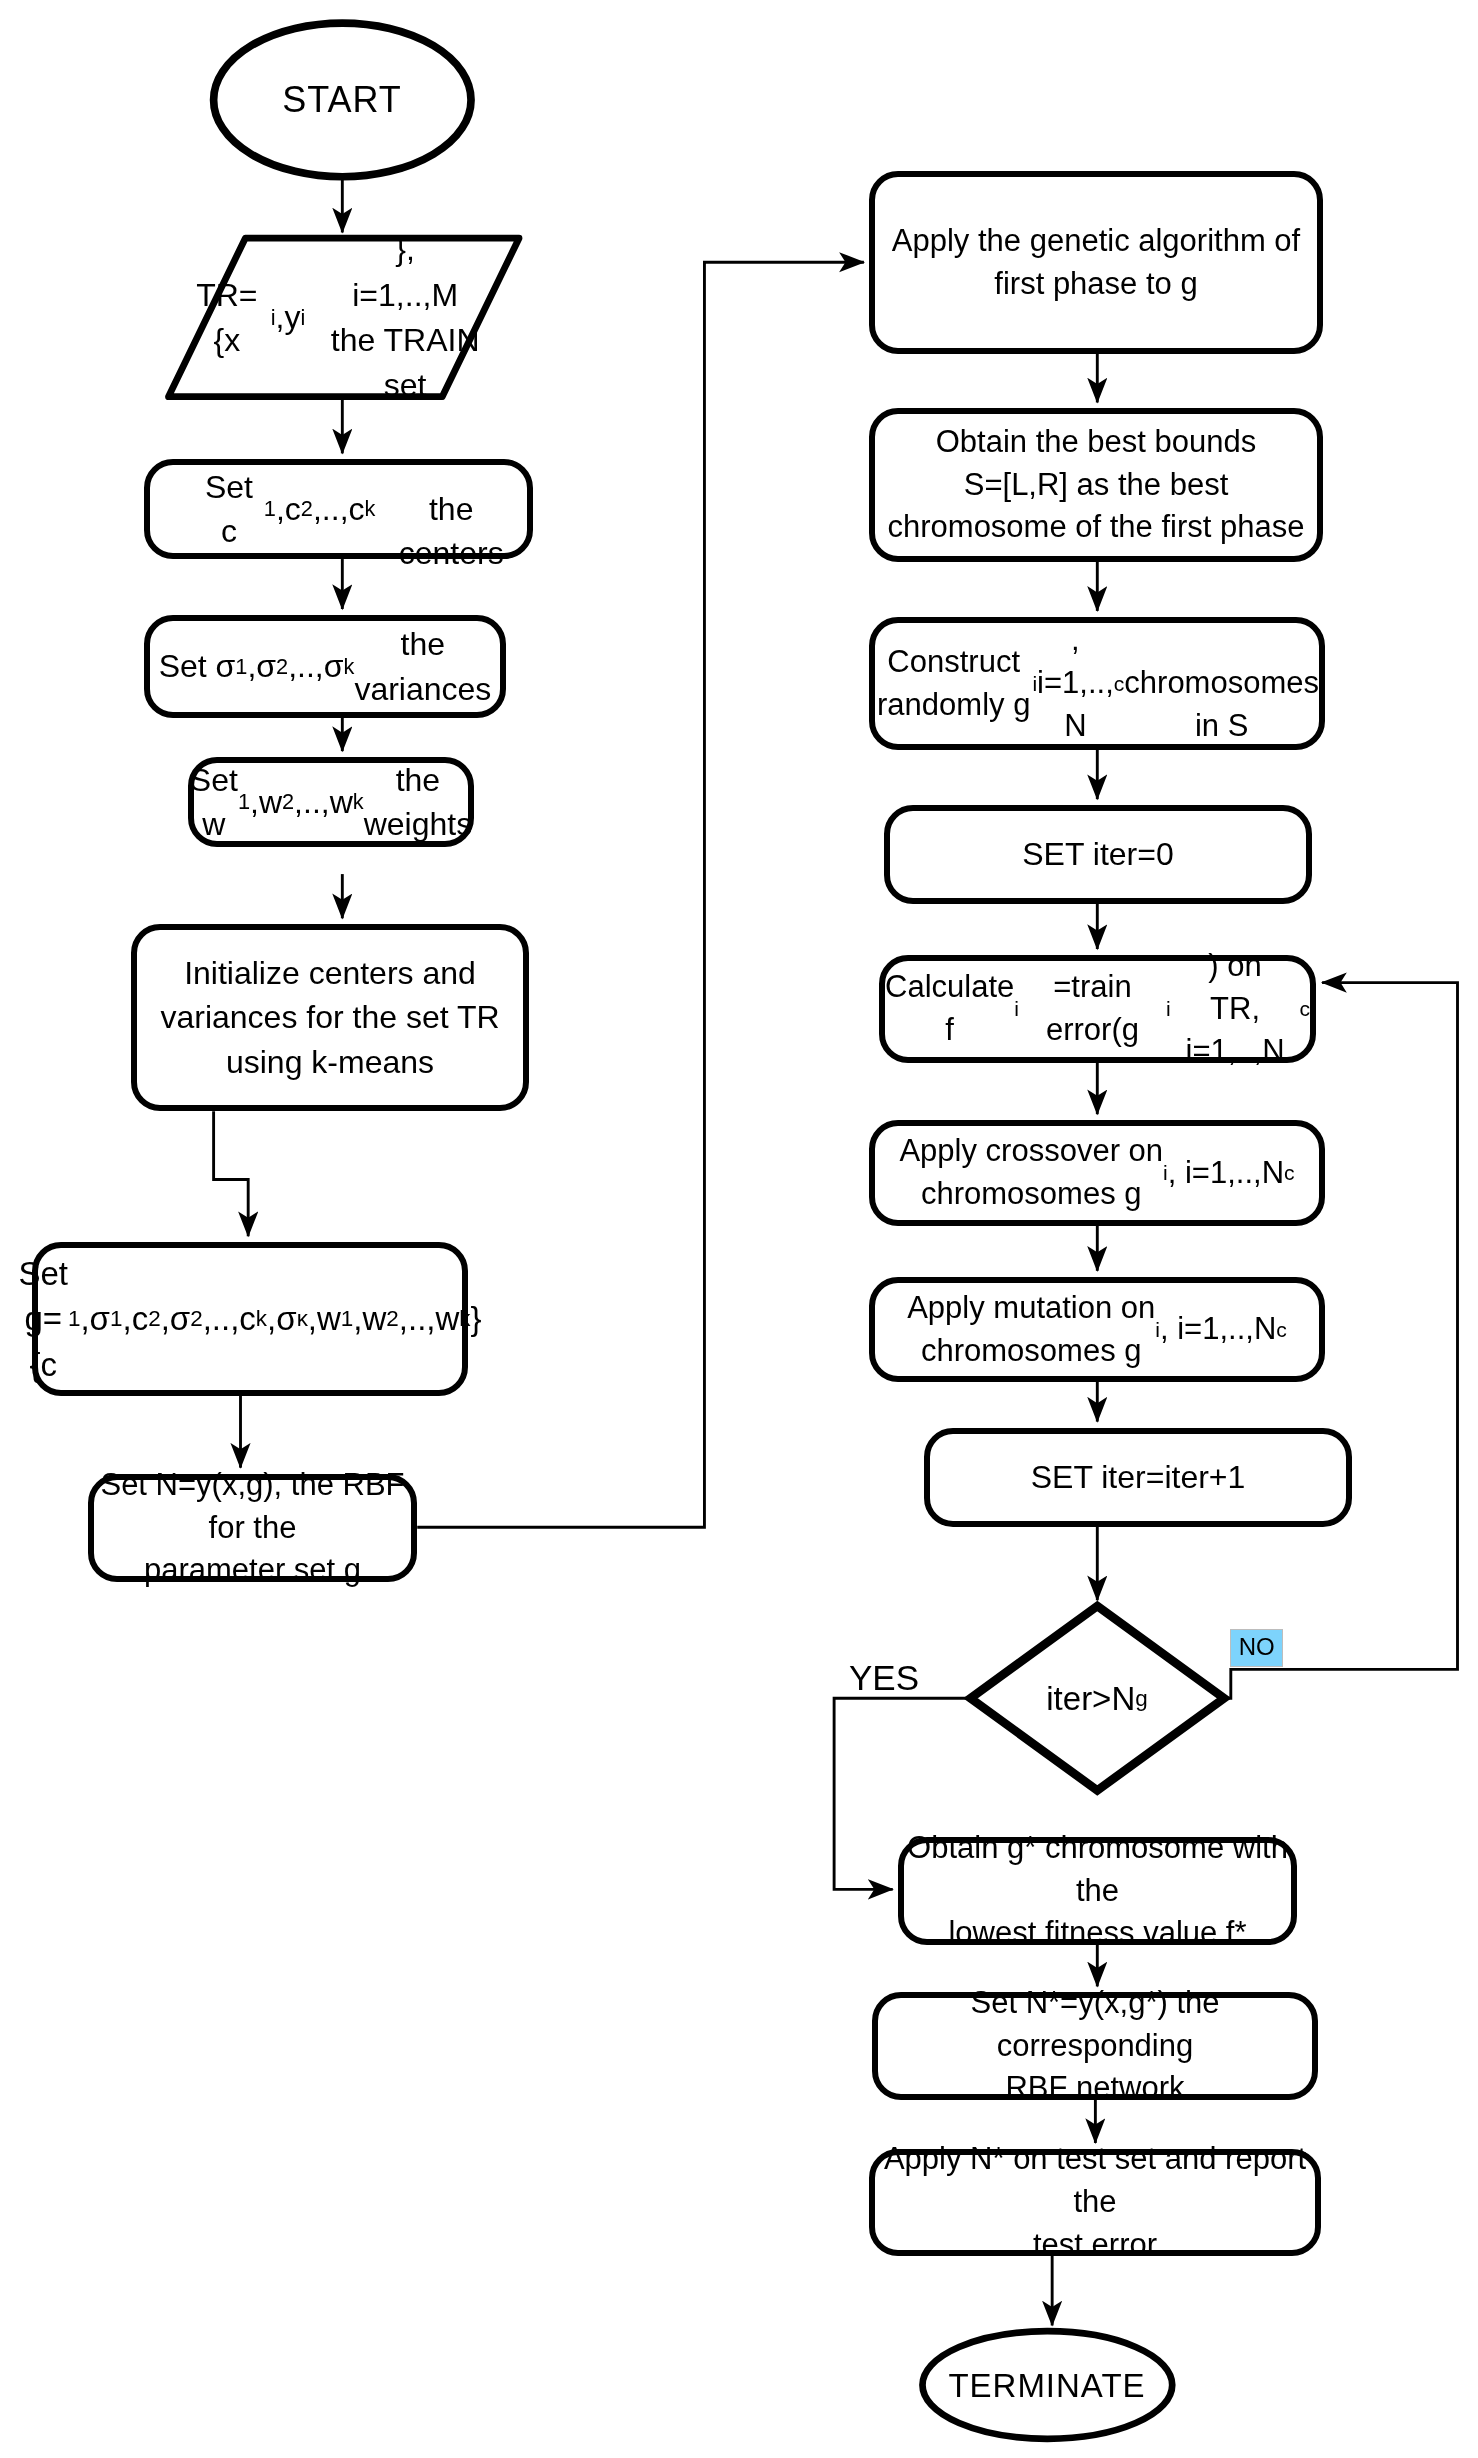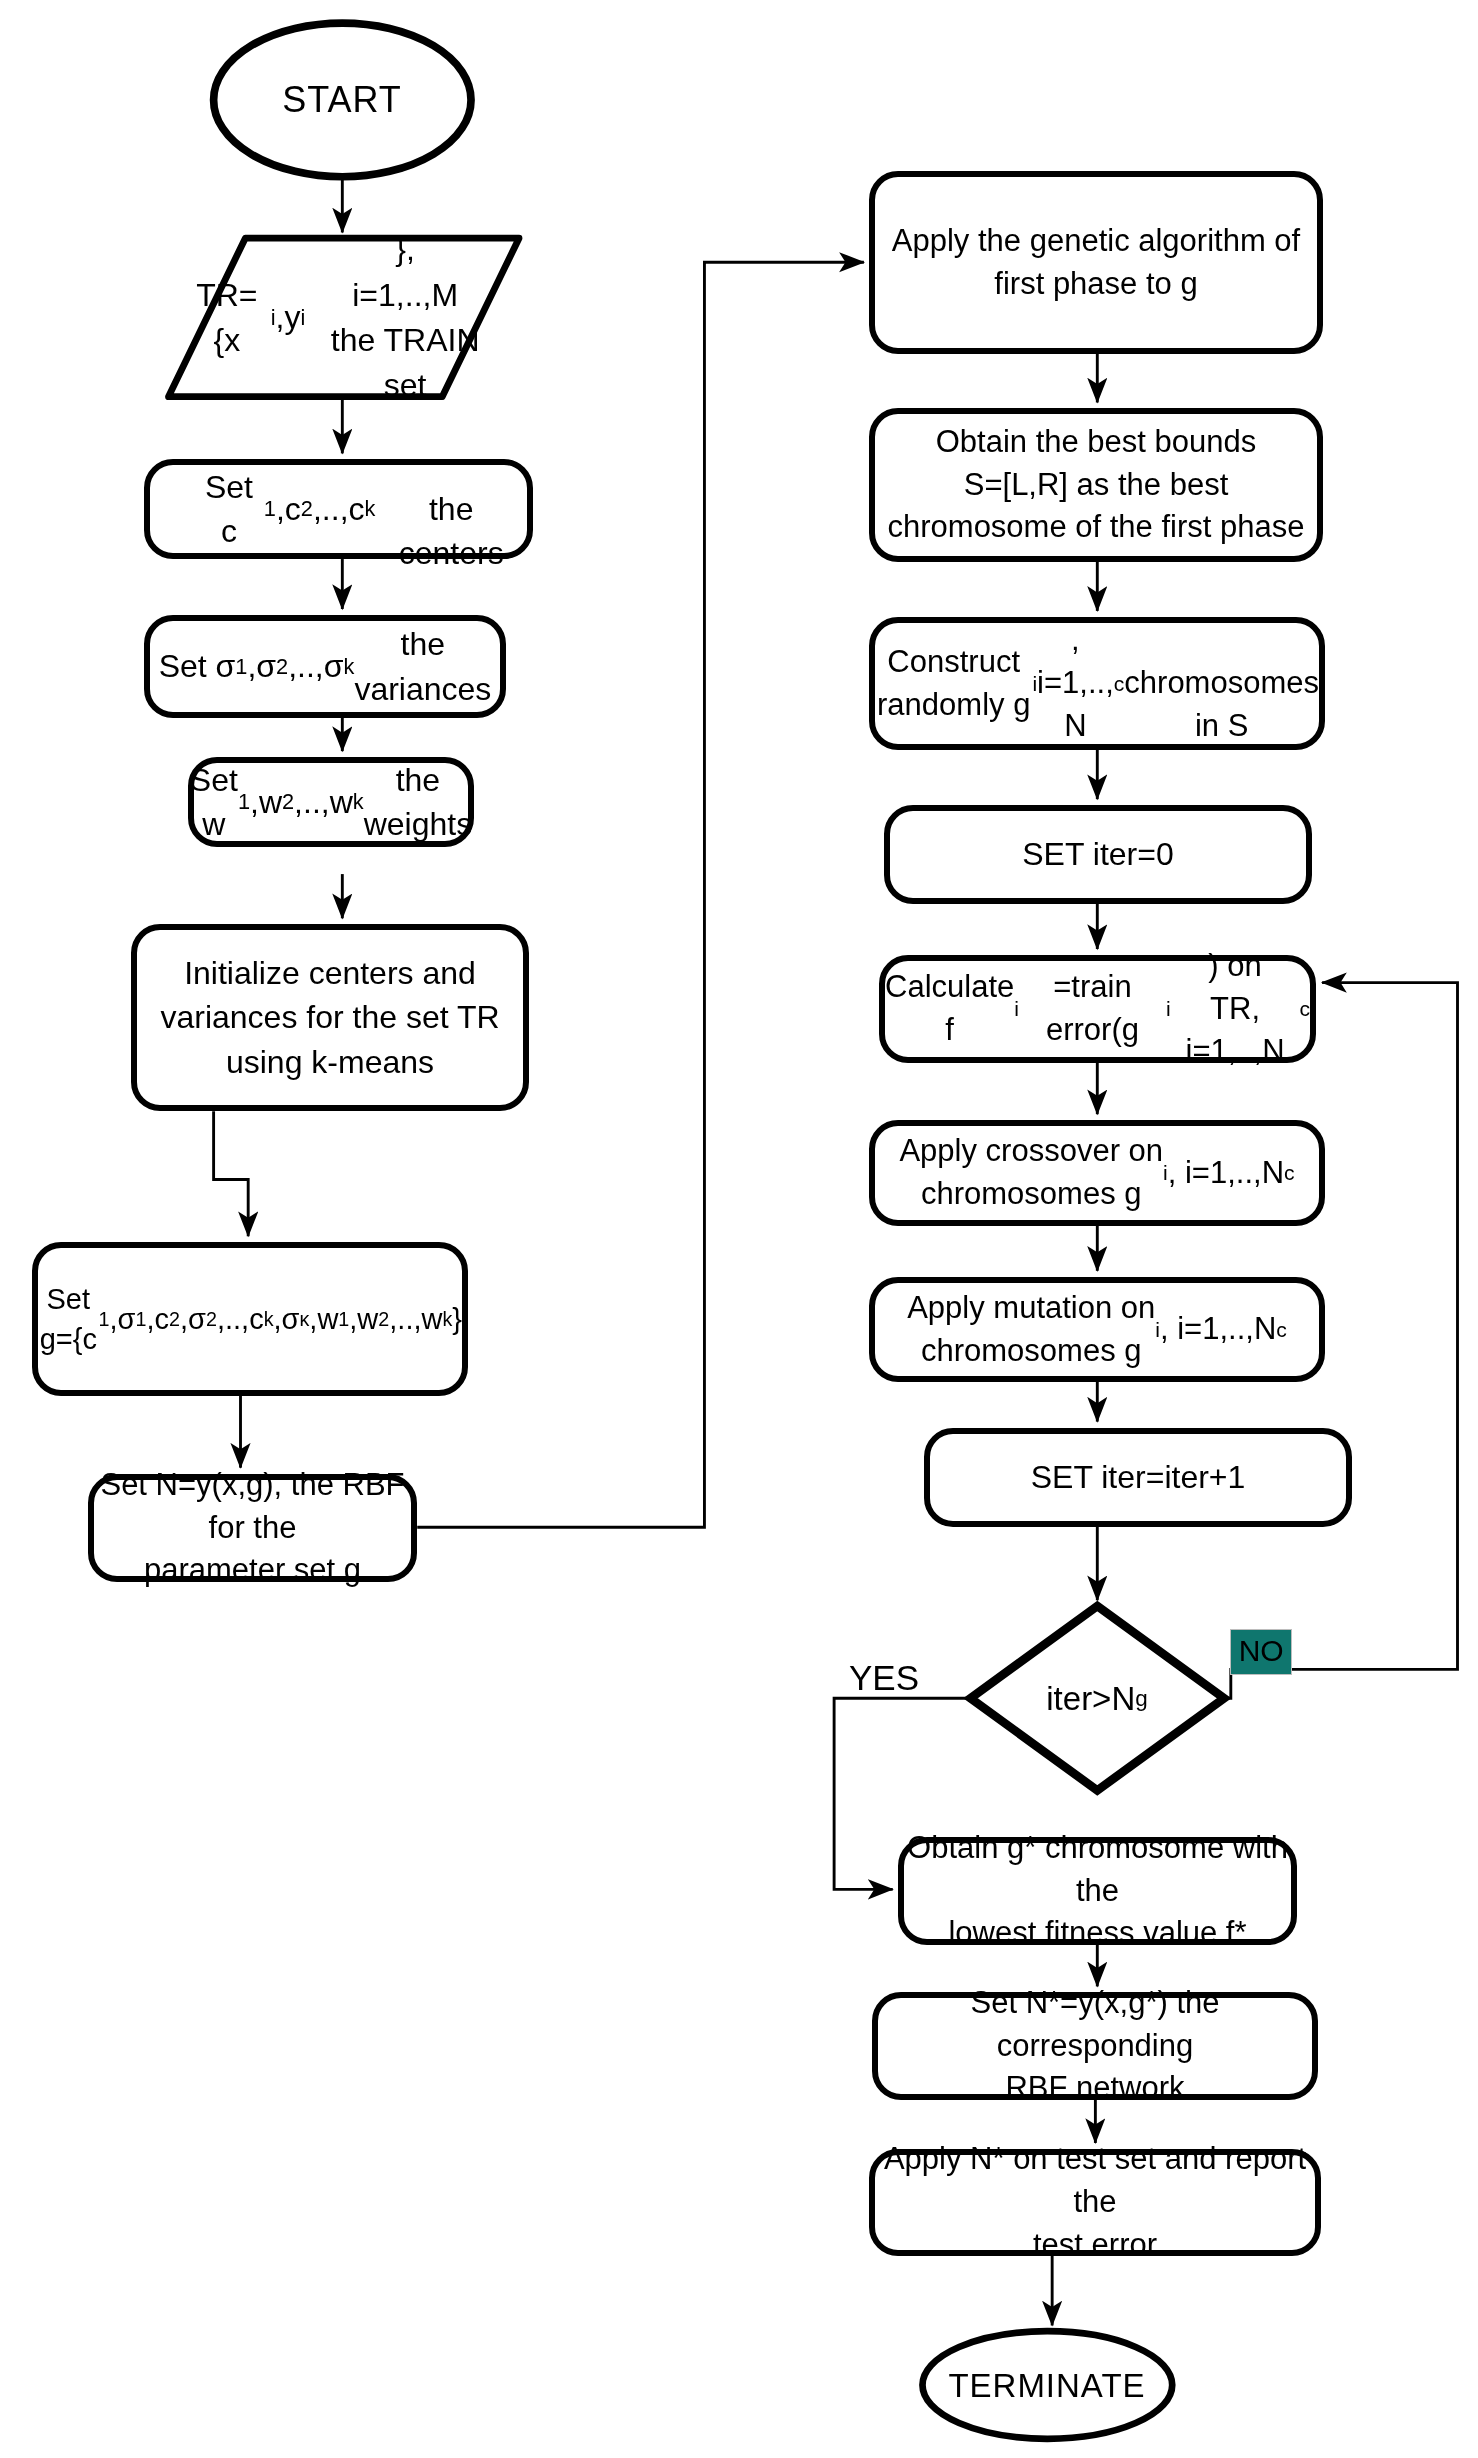--- a/index.html
+++ b/index.html
@@ -8,29 +8,29 @@
     font-family:"Liberation Sans",sans-serif;color:#000;overflow:hidden;
   }
   .layer{position:absolute;left:0;top:0;}
   .pbox{
     position:absolute;box-sizing:border-box;background:#fff;
     border:6.7px solid #000;border-radius:29px;
     display:flex;align-items:center;justify-content:center;
     text-align:center;font-size:31px;line-height:1.38;
   }
   .fs33{font-size:32px;}
-  .fs30{font-size:29px;}
+  .fs30{font-size:33px;}
   .txt{
     position:absolute;display:flex;align-items:center;justify-content:center;
     text-align:center;font-size:32px;line-height:1.42;background:transparent;
   }
   .terminator-label{font-size:36px;letter-spacing:1px;}
   .edge-label{font-size:35px;}
   .no-badge{
-    font-size:30px;border:1.9px solid #bdbdbd;background:#0f766e;
+    font-size:24px;border:1.9px solid #bdbdbd;background:#7dd3fc;
     padding:0px 7.7px 1.9px 7.7px;
   }
   sub{font-size:68%;line-height:0;}
 </style>
 </head>
 <body>
 
 <div class="stage">
 
   <svg class="layer" width="1479" height="2458" viewBox="0 0 1539 2559">

